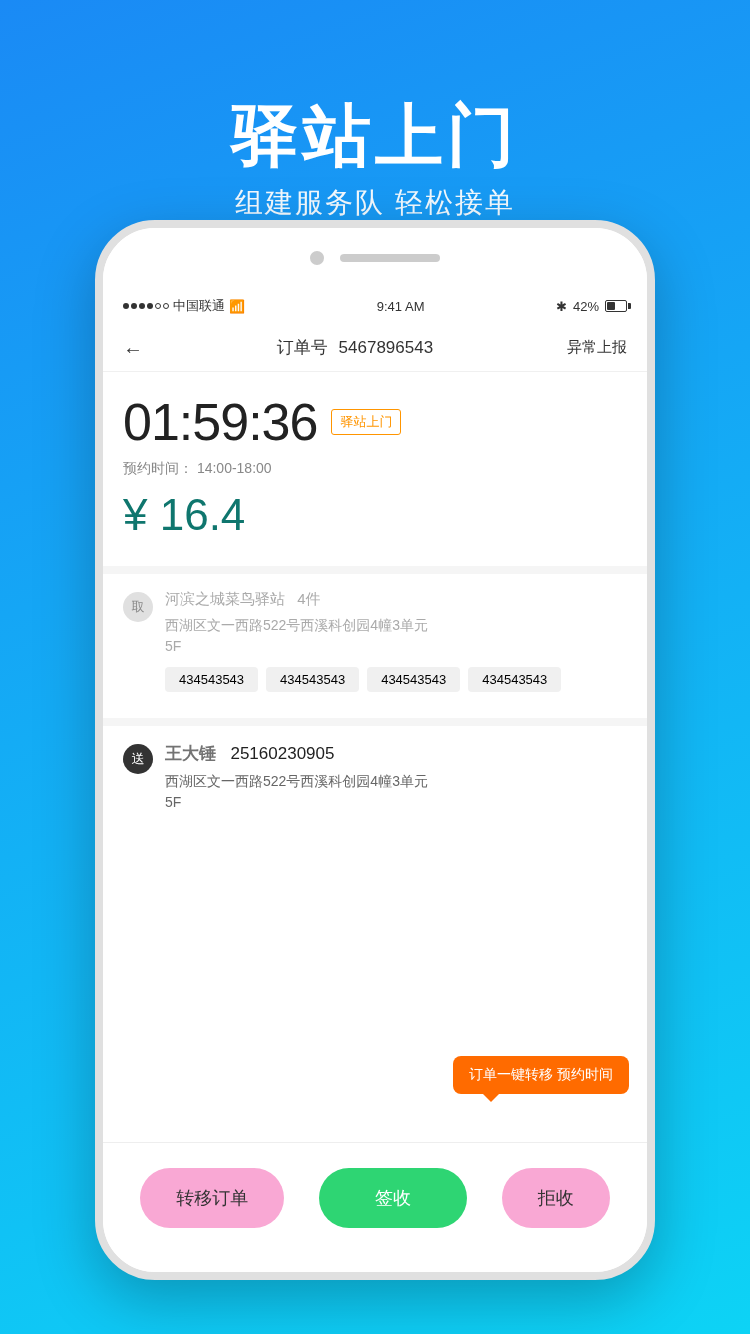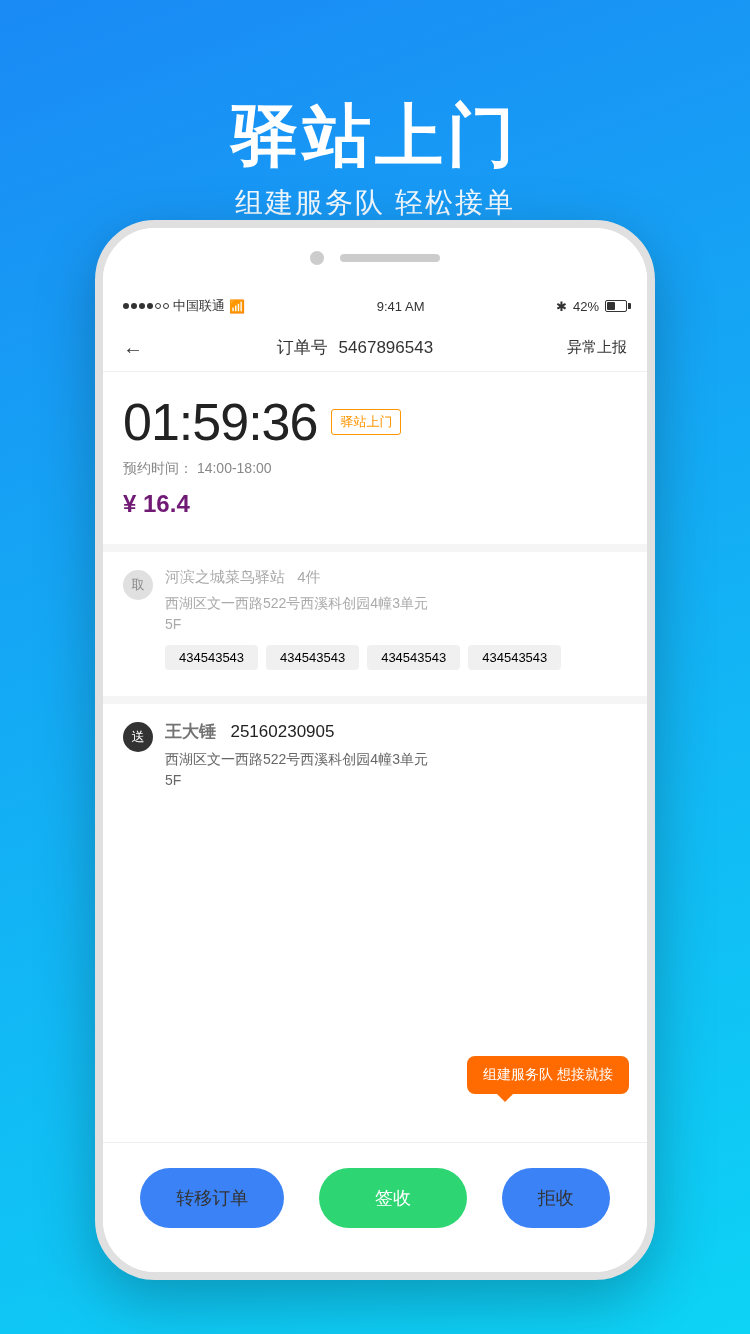--- a/index.html
+++ b/index.html
@@ -206,23 +206,23 @@
       white-space: nowrap;
     }
 
     .appointment-time {
       font-size: 14px;
       color: #888;
       margin-bottom: 12px;
     }
 
     .price {
-      font-size: 24px;
-      font-weight: 700;
-      color: #701a75;
+      font-size: 44px;
+      font-weight: 400;
+      color: #0f766e;
       margin-bottom: 16px;
     }
 
     
     .pickup-section {
       background: #fff;
       padding: 16px 20px;
       border-top: 8px solid #f5f5f5;
     }
 
@@ -352,21 +352,21 @@
     .bottom-btn {
       padding: 18px 36px;
       border-radius: 40px;
       font-size: 18px;
       font-weight: 500;
       cursor: pointer;
       border: none;
     }
 
     .btn-gray {
-      background: #3b82f6;
+      background: #f9a8d4;
       color: #333;
     }
 
     .btn-green {
       background: #2ed573;
       color: #fff;
       padding: 18px 56px;
     }
 
     
@@ -503,21 +503,21 @@
             <span class="delivery-phone">25160230905</span>
           </div>
           <div class="delivery-address" style="white-space:pre-line;">西湖区文一西路522号西溪科创园4幢3单元
 5F</div>
         </div>
       </div>
     </div>
 
   </div>
 
-  <div class="transfer-tooltip">组建服务队 想接就接</div>
+  <div class="transfer-tooltip">订单一键转移 预约时间</div>
 
   <div class="bottom-bar">
     <button class="bottom-btn btn-gray">转移订单</button>
     <button class="bottom-btn btn-green">签收</button>
     <button class="bottom-btn btn-gray">拒收</button>
   </div>
 
 </div>
 
 </body></html>

